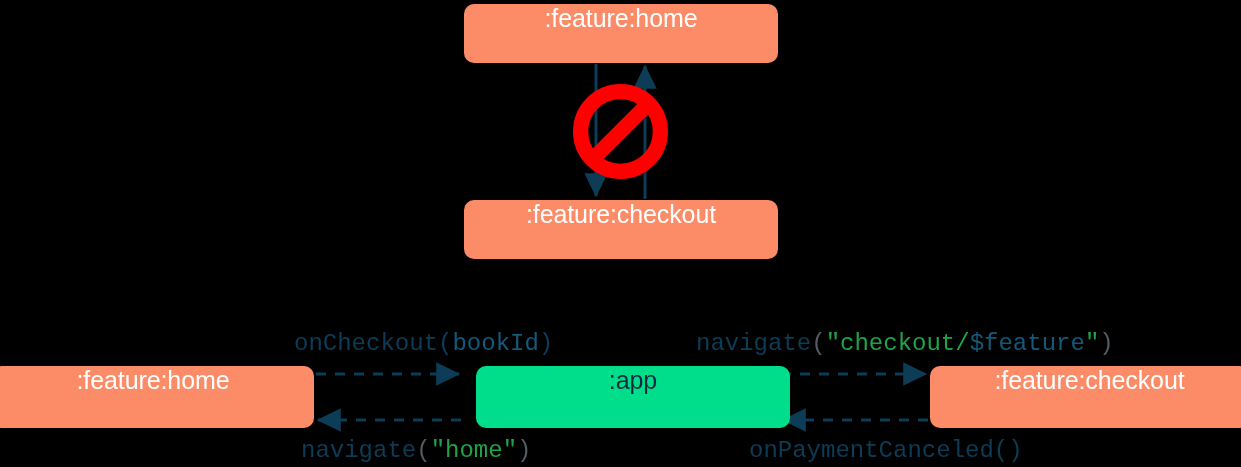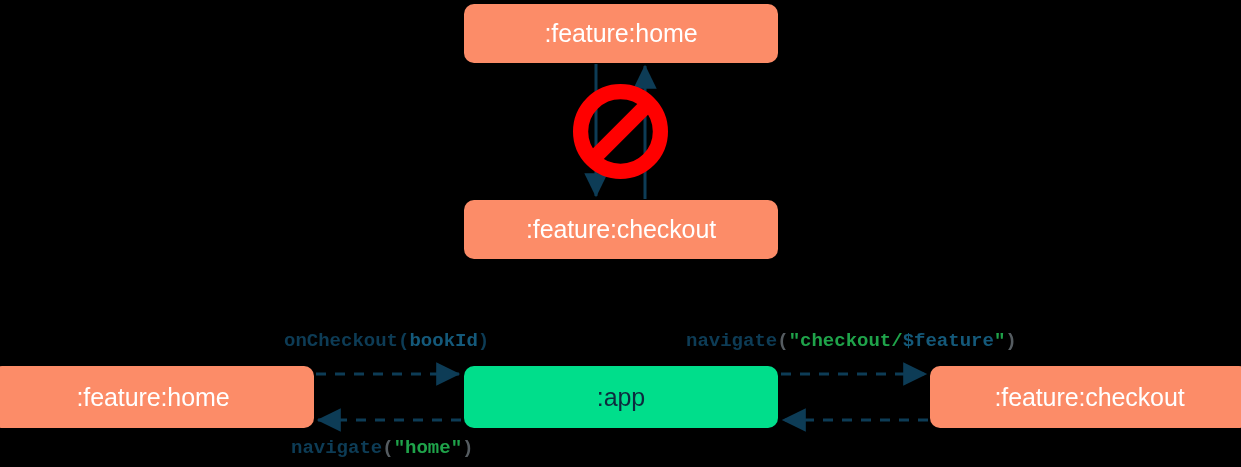--- a/index.html
+++ b/index.html
@@ -15,37 +15,38 @@
     width: 1241px;
     height: 467px;
     background: #000000;
     overflow: hidden;
   }
 
   
   .node {
     position: absolute;
     display: flex;
-    align-items: center;
+    align-items: flex-start;
     justify-content: center;
     border-radius: 10px;
     box-sizing: border-box;
     font-family: "Liberation Sans", sans-serif;
     letter-spacing: -0.1px;
     white-space: nowrap;
   }
   .node.feature {
     background: #FC8C68;
     color: #FFFFFF;
     font-size: 25px;
   }
   .node.app {
     background: #00DE8B;
     color: #0D2B3E;
     font-size: 25px;
+    margin-left: 12px;
   }
 
   
   #node-home-top     { left: 464px; top: 4px;   width: 314px; height: 59px; }
   #node-checkout-top { left: 464px; top: 200px; width: 314px; height: 59px; }
 
   
   #node-home-bottom     { left: -8px;  top: 366px; width: 322px; height: 62px; }
   #node-app             { left: 464px; top: 366px; width: 314px; height: 62px; }
   #node-checkout-bottom { left: 930px; top: 366px; width: 319px; height: 62px; }
@@ -65,24 +66,25 @@
     left: 573px;
     top: 84px;
     width: 95px;
     height: 95px;
   }
 
   
   .edge-label {
     position: absolute;
     font-family: "Liberation Mono", monospace;
-    font-size: 19px;
-    font-weight: bold;
+    font-size: 24px;
+    font-weight: normal;
     white-space: nowrap;
     letter-spacing: 0px;
+    margin-left: 10px;
   }
   .tok-ident  { color: #0D3C56; }
   .tok-paren  { color: #555C61; }
   .tok-string { color: #1FA34A; }
   .tok-var    { color: #14597A; }
 
   #label-oncheckout      { left: 284px; top: 330px; }
   #label-navigate-ckt    { left: 686px; top: 330px; }
   #label-navigate-home   { left: 291px; top: 437px; }
   #label-onpaymentcancel { left: 739px; top: 437px; }
@@ -136,14 +138,15 @@
   <div class="node feature" id="node-checkout-bottom">
     <span>:feature:checkout</span>
   </div>
 
   <div class="edge-label" id="label-oncheckout"><span class="tok-ident">onCheckout</span><span class="tok-ident">(</span><span class="tok-var">bookId</span><span class="tok-ident">)</span></div>
 
   <div class="edge-label" id="label-navigate-ckt"><span class="tok-ident">navigate</span><span class="tok-paren">(</span><span class="tok-string">"checkout/</span><span class="tok-var">$feature</span><span class="tok-string">"</span><span class="tok-paren">)</span></div>
 
   <div class="edge-label" id="label-navigate-home"><span class="tok-ident">navigate</span><span class="tok-paren">(</span><span class="tok-string">"home"</span><span class="tok-paren">)</span></div>
 
+  <div class="edge-label" id="label-onpaymentcancel"><span class="tok-ident">onPaymentCanceled()</span></div>
 
 </div>
 
 </body></html>

